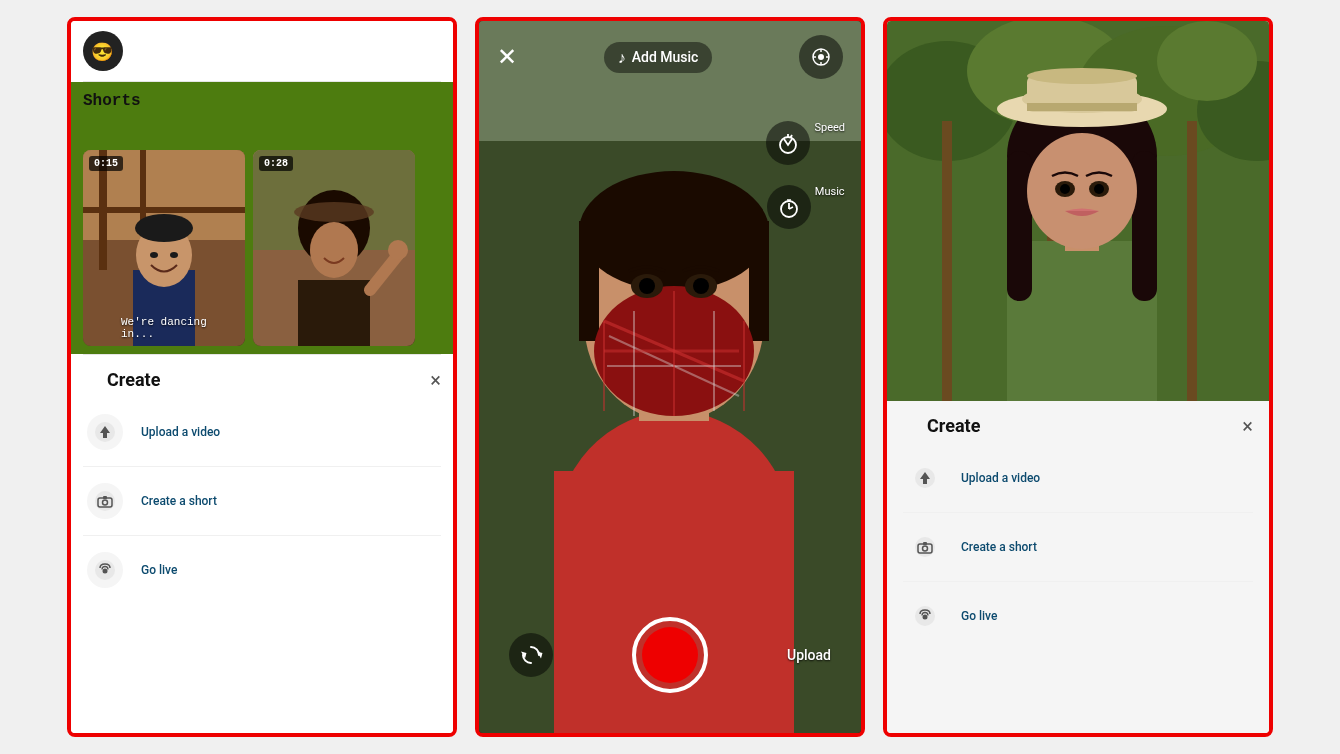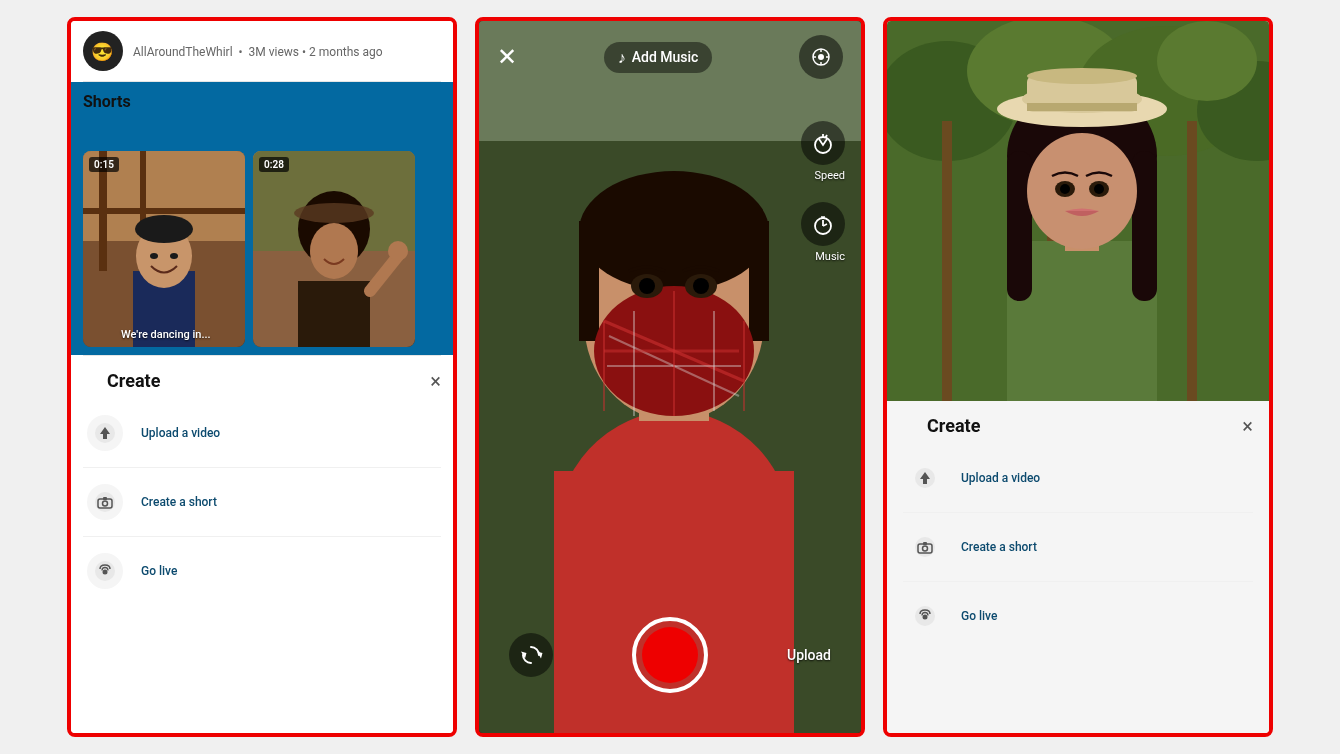--- a/index.html
+++ b/index.html
@@ -64,21 +64,22 @@
     }
 
     .divider {
       height: 1px;
       background: #e5e5e5;
       margin: 0 12px;
     }
 
     .shorts-section {
       padding: 10px 12px 8px;
-      background: #0369a1;
+      background: #4d7c0f;
+      font-family: Liberation Mono, monospace;
     }
     .shorts-label {
       font-size: 16px;
       font-weight: 700;
       color: #111;
       margin-bottom: 8px;
     }
     .shorts-thumbs {
       display: flex;
       gap: 8px;
@@ -229,22 +230,22 @@
       top: 100px;
       right: 16px;
       display: flex;
       flex-direction: column;
       gap: 20px;
       align-items: center;
       z-index: 10;
     }
     .cam-ctrl {
       display: flex;
-      flex-direction: column;
-      align-items: flex-end;
+      flex-direction: row;
+      align-items: flex-start;
       gap: 4px;
       color: #fff;
     }
     .cam-ctrl-icon {
       width: 44px;
       height: 44px;
       border-radius: 50%;
       background: rgba(0,0,0,0.5);
       display: flex;
       align-items: center;
@@ -332,25 +333,20 @@
     svg { display: block; }
   </style>
 </head>
 <body>
 
 <div class="phone-frame phone1">
 
   <div class="video-info-bar">
     <div class="avatar-circle">😎</div>
     <div class="video-meta">
-      <div class="video-sub">
-        <span>AllAroundTheWhirl</span>
-        &nbsp;•&nbsp;
-        <span>3M views • 2 months ago</span>
-      </div>
     </div>
   </div>
 
   <div class="divider"></div>
 
   <div class="shorts-section">
     <div class="shorts-label">Shorts</div>
     <div class="shorts-thumbs">
 
       <div class="short-thumb">

